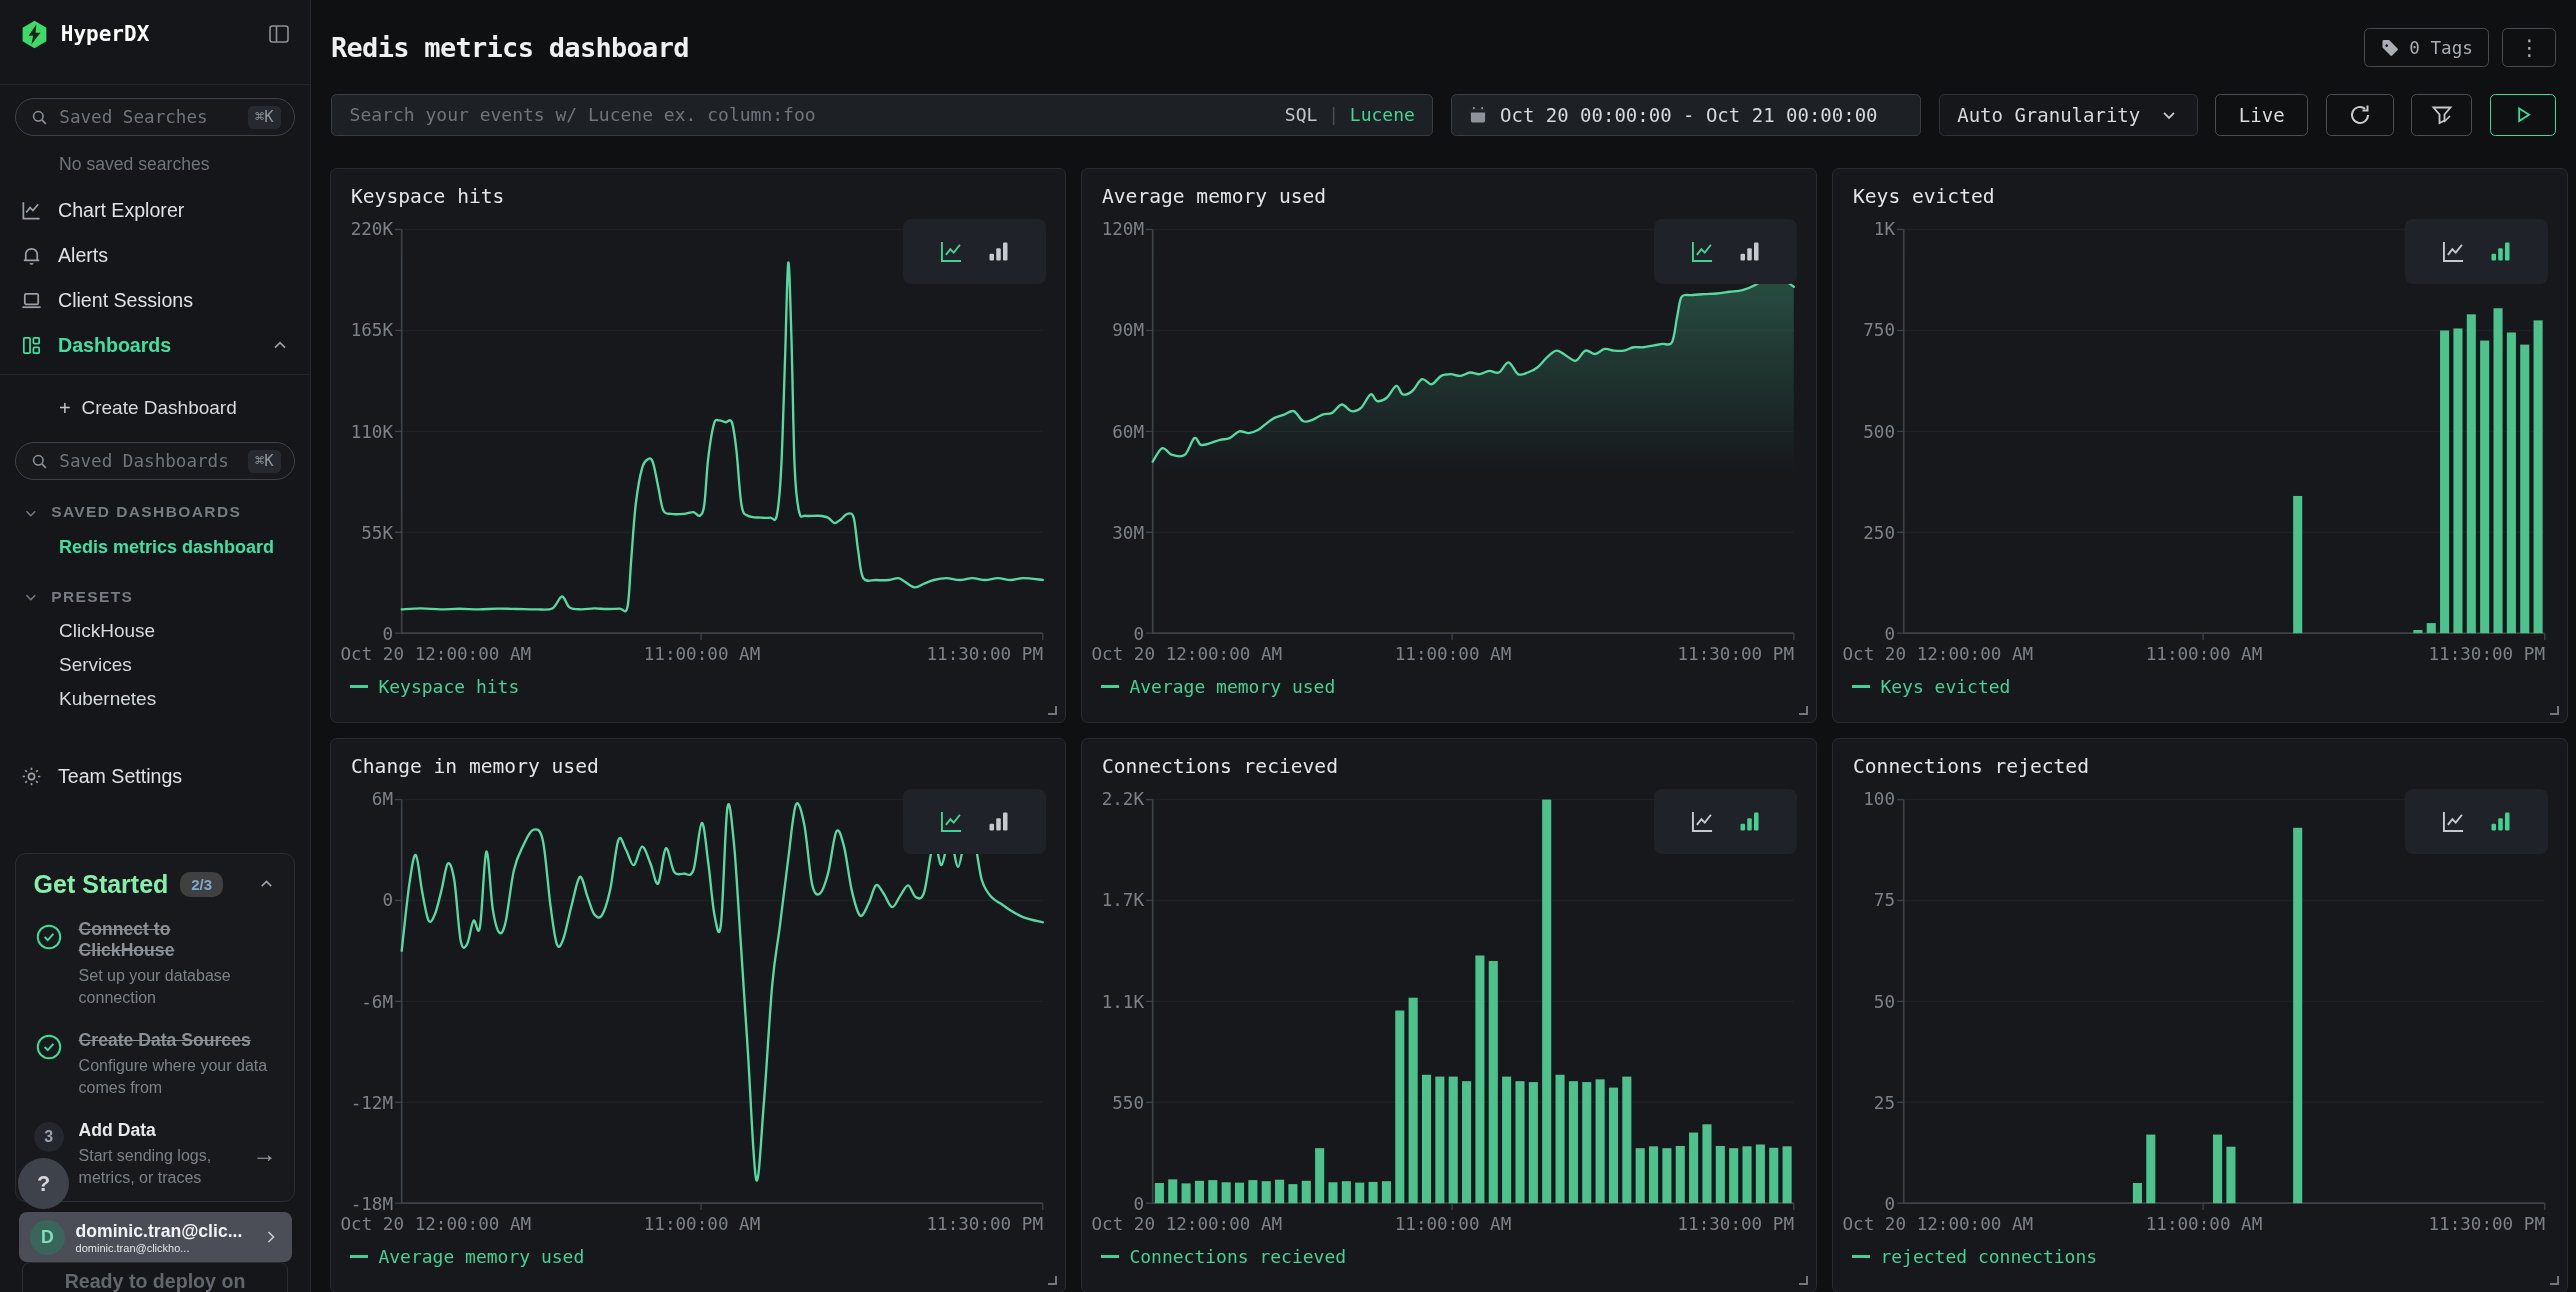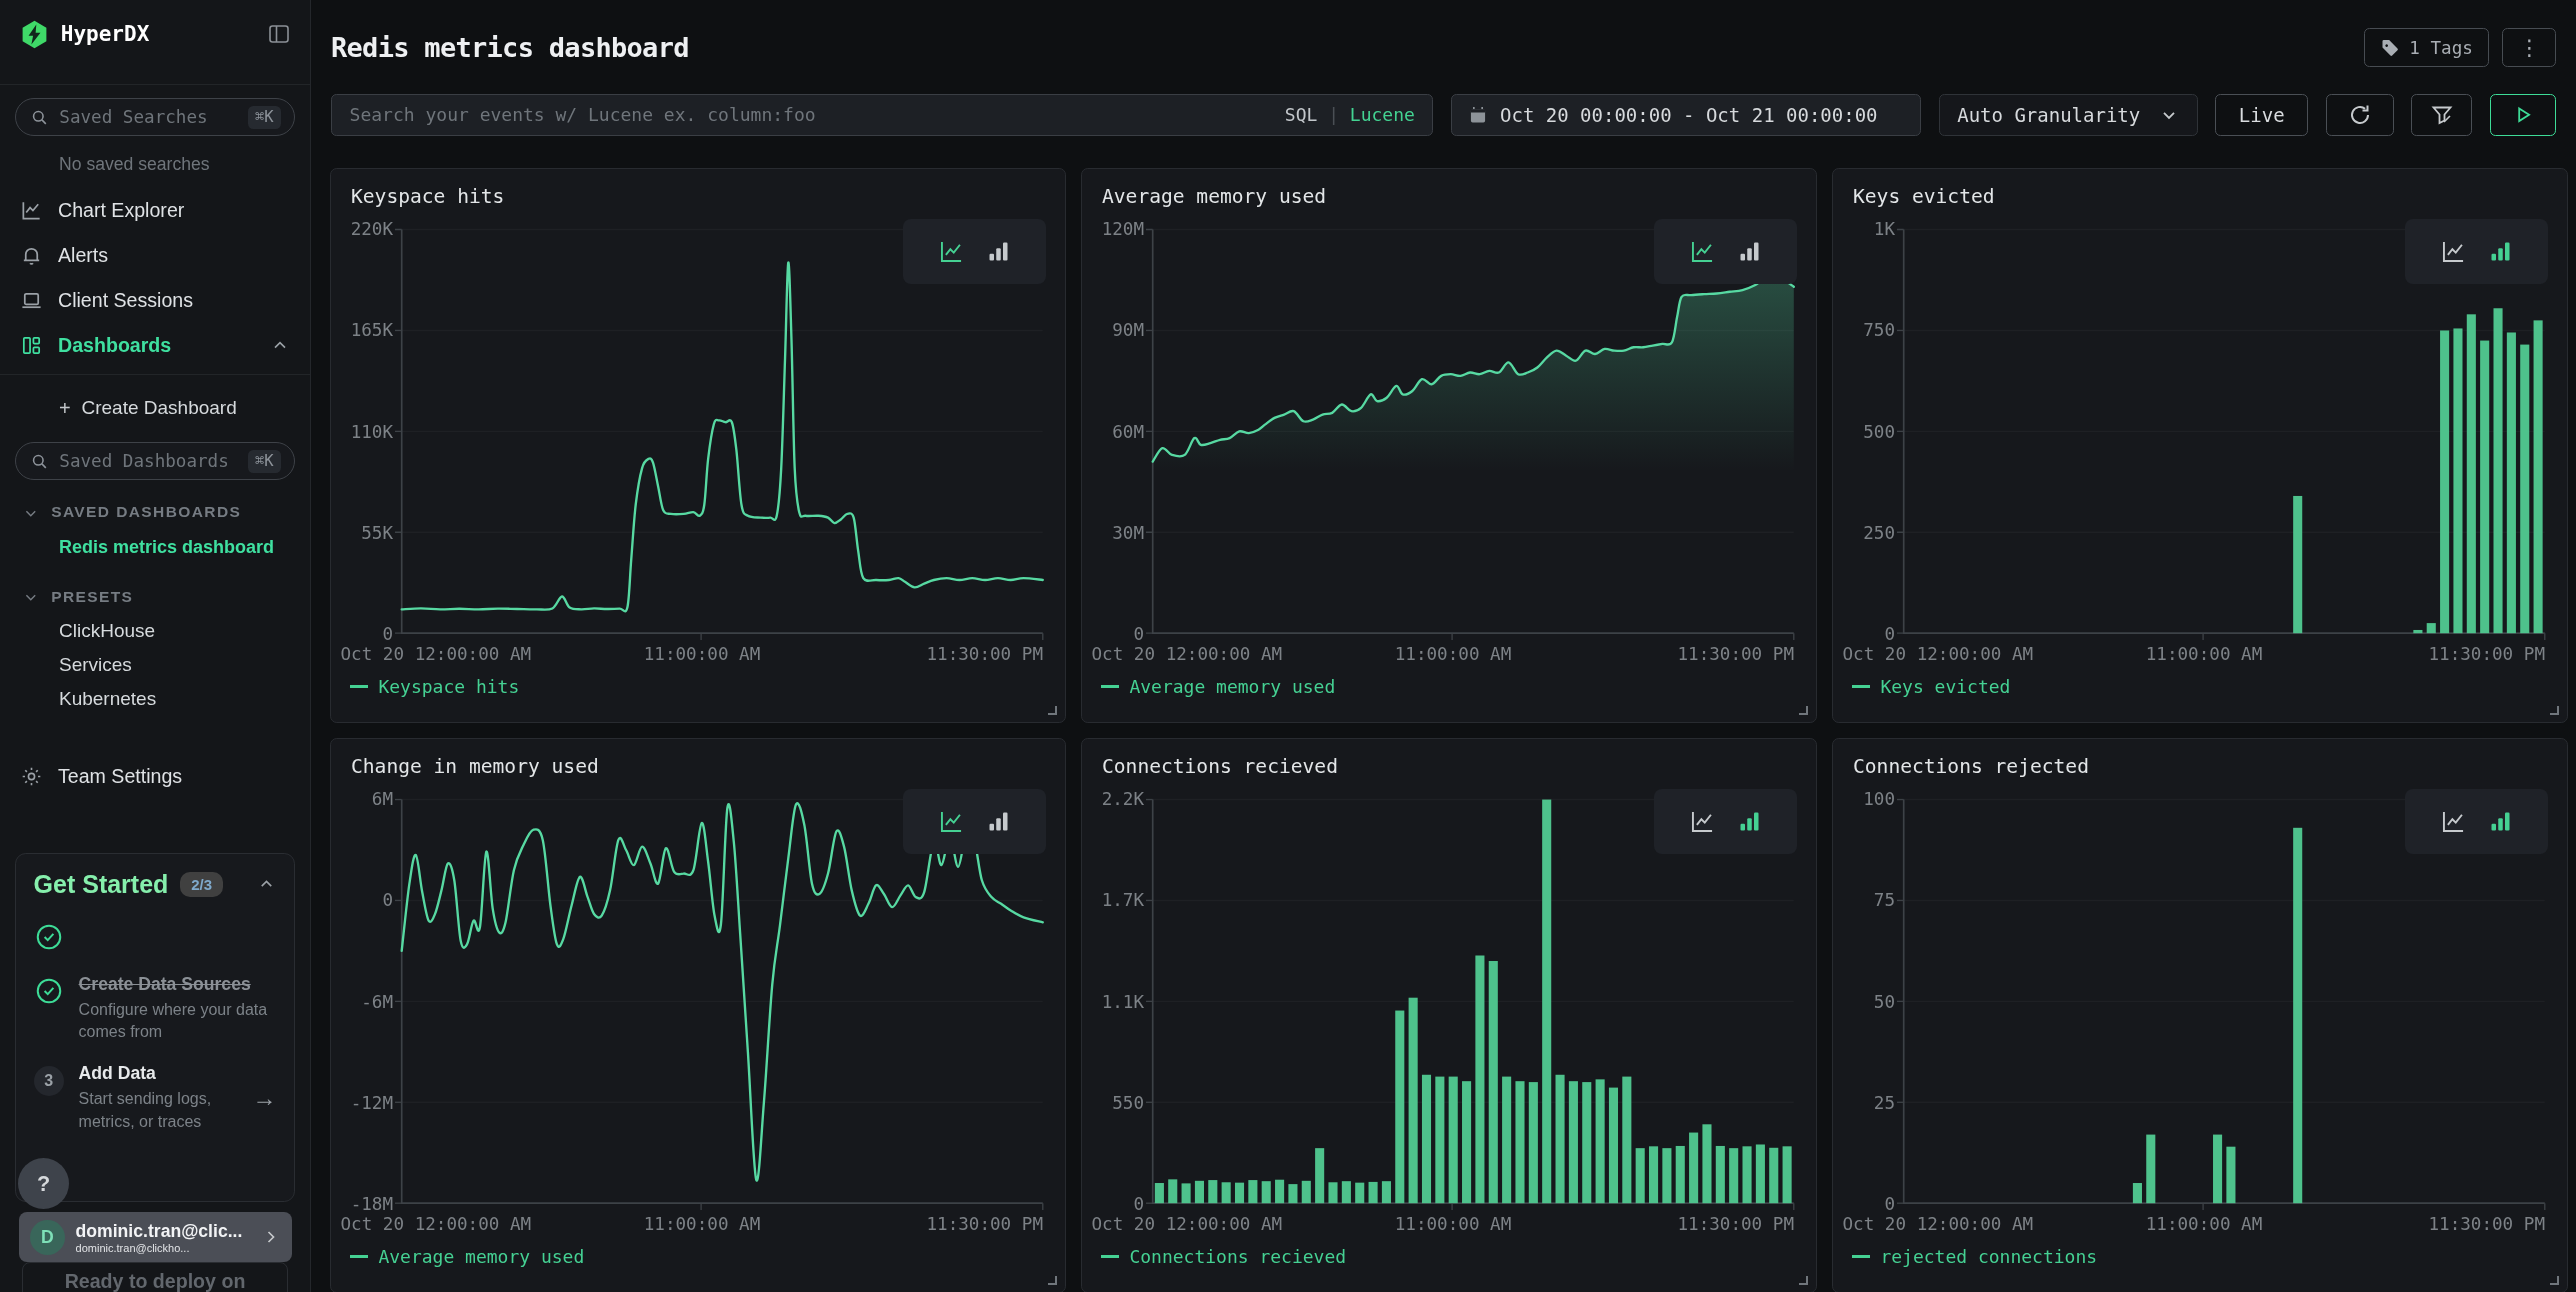--- a/index.html
+++ b/index.html
@@ -284,20 +284,24 @@
             </svg>
         </span>
       </div>
       <div class="gs-item first">
         <span class="gs-iconcol">
           <svg width="30" height="30" viewBox="0 0 24 24" fill="none" stroke="#3ddc97" stroke-width="1.6">
               <circle cx="12" cy="12" r="9"></circle>
               <polyline points="8.5,12 11,14.5 15.5,9.5"></polyline>
             </svg>
         </span>
+        <span class="gs-text">
+          <div class="gs-item-title">Connect to ClickHouse</div>
+          <div class="gs-desc">Set up your database connection</div>
+        </span>
       </div>
       <div class="gs-item">
         <span class="gs-iconcol">
           <svg width="30" height="30" viewBox="0 0 24 24" fill="none" stroke="#3ddc97" stroke-width="1.6">
               <circle cx="12" cy="12" r="9"></circle>
               <polyline points="8.5,12 11,14.5 15.5,9.5"></polyline>
             </svg>
         </span>
         <span class="gs-text">
           <div class="gs-item-title">Create Data Sources</div>
@@ -340,21 +344,21 @@
 
   <div class="main">
 
     <div class="titlebar">
       <h1 class="page-title">Redis metrics dashboard</h1>
       <div class="tb-right">
         <button class="ghost-btn">
           <svg width="20" height="20" viewBox="0 0 24 24" fill="currentColor">
               <path d="M3 4 a1.5 1.5 0 0 1 1.5-1.5 H11 L21 12.5 a1.5 1.5 0 0 1 0 2.1 L14.6 21 a1.5 1.5 0 0 1-2.1 0 L3 11.5 Z M8 7.5 a1.6 1.6 0 1 0 0.01 0 Z" fill-rule="evenodd"></path>
             </svg>
-          <span>1 Tags</span>
+          <span>0 Tags</span>
         </button>
         <button class="ghost-btn">
           <span style="font-size:21.6px">⋮</span>
         </button>
       </div>
     </div>
 
     <div class="toolbar">
       <div class="search-box">
         <span class="ph">Search your events w/ Lucene ex. column:foo</span>

